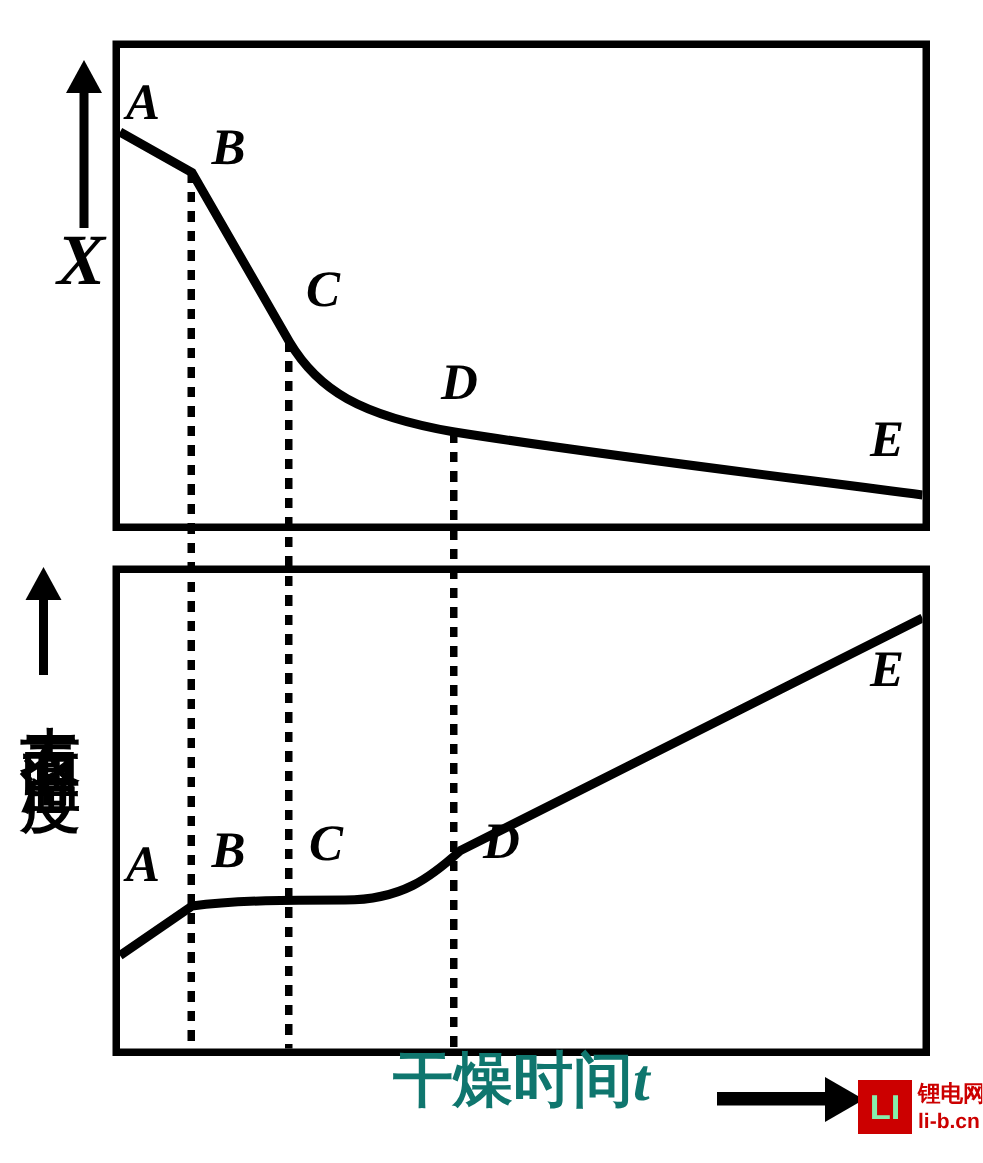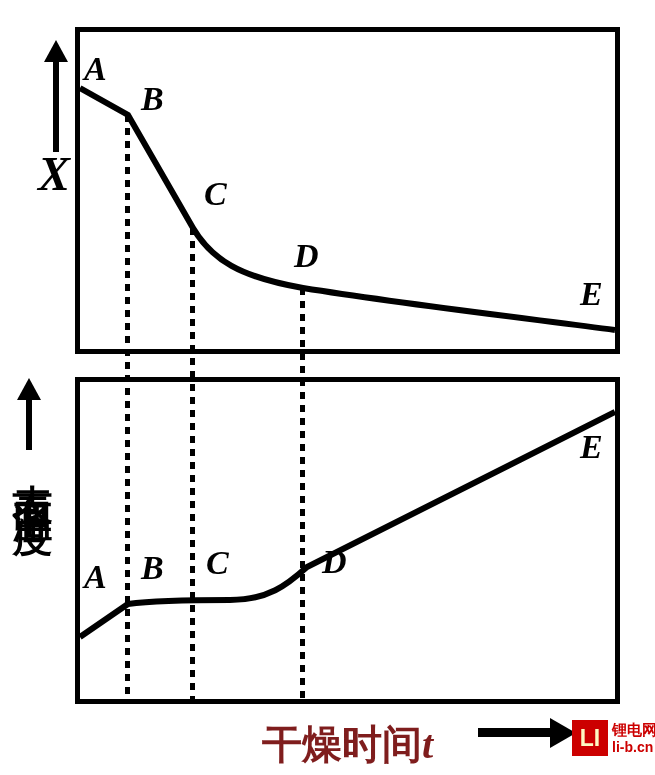--- a/index.html
+++ b/index.html
@@ -79,26 +79,26 @@
     text-orientation: upright;
     font-family: "Liberation Sans", sans-serif;
     font-weight: 700;
     font-size: 40px;
     letter-spacing: 10px;
     color: #000;
   }
 
   .x-axis-label {
     position: absolute;
-    left: 262px; top: 724px;
+    left: 262px; top: 700px;
     font-family: "Liberation Sans", sans-serif;
     font-weight: 700;
     font-size: 40px;
     line-height: 1;
-    color: #7f1d1d;
+    color: #0f766e;
     white-space: nowrap;
   }
   .x-axis-label .var {
     font-family: "Liberation Serif", serif;
     font-style: italic;
     font-weight: 700;
     font-size: 40px;
   }
 
   .x-arrow-shaft {
@@ -120,21 +120,21 @@
     position: absolute;
     left: 572px; top: 720px;
     display: flex;
     align-items: center;
     gap: 4px;
     z-index: 4;
   }
   .wm-logo {
     width: 36px; height: 36px;
     background: #cc0000;
-    color: #fef9c3;
+    color: #86efac;
     font-family: "Liberation Sans", sans-serif;
     font-weight: 700;
     font-size: 23px;
     display: flex;
     align-items: center;
     justify-content: center;
     flex: 0 0 auto;
   }
   .wm-text {
     display: flex;

